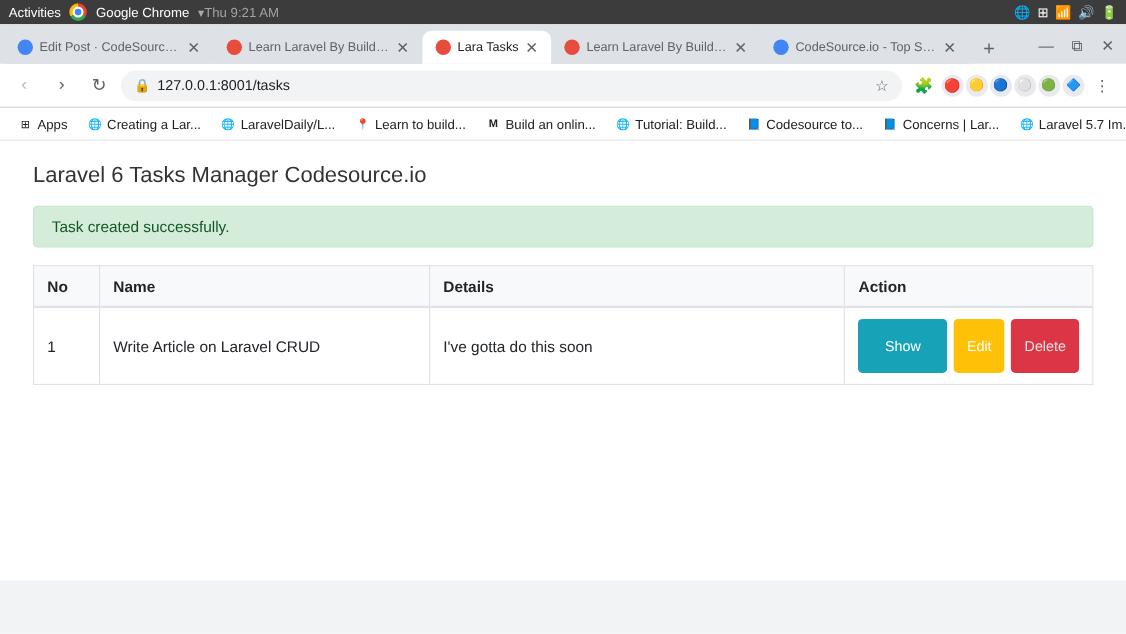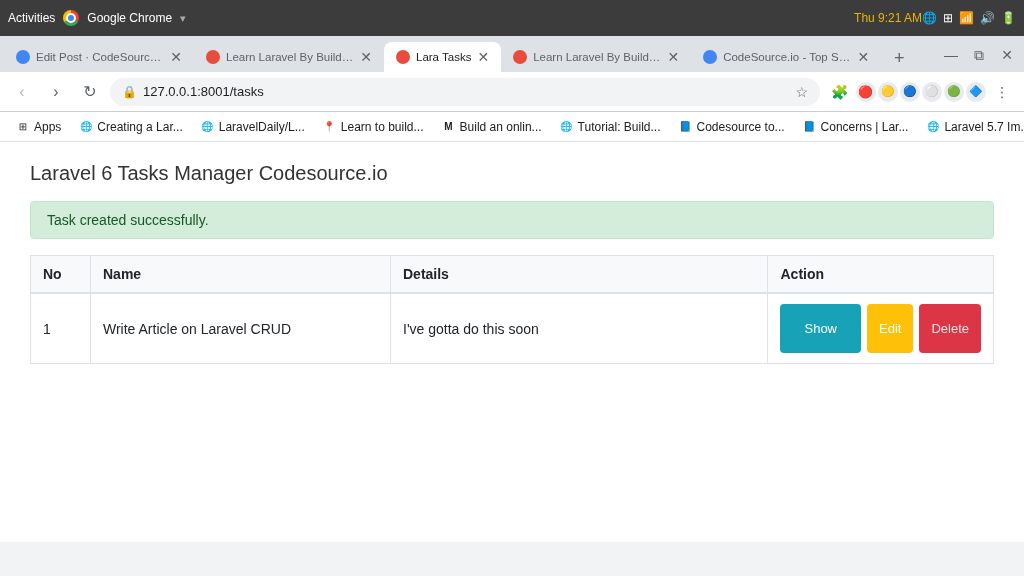--- a/index.html
+++ b/index.html
@@ -1,29 +1,29 @@
 <!DOCTYPE html>
 <html><head>
   <meta charset="utf-8">
   <style>
     * { margin: 0; padding: 0; box-sizing: border-box; }
     body { font-family: 'Arial', sans-serif; font-size: 13px; background: #f1f3f4; overflow: hidden; }
 
     
     .title-bar {
-      height: 36px;
+      height: 22px;
       background: #3c3c3c;
       display: flex;
       align-items: center;
       padding: 0 8px;
       color: #fff;
       font-size: 12px;
     }
     .title-bar-left { display: flex; align-items: center; gap: 8px; }
-    .title-bar-center { flex: 1; text-align: right; font-size: 12px; color: #eab308; }
+    .title-bar-center { flex: 1; text-align: left; font-size: 12px; color: #a3a3a3; }
     .title-bar-right { display: flex; align-items: center; gap: 6px; }
     .activities-btn { color: #fff; font-size: 12px; cursor: pointer; }
     .chrome-icon { width: 16px; height: 16px; border-radius: 50%; background: conic-gradient(#ea4335 0deg 120deg, #34a853 120deg 240deg, #fbbc05 240deg 360deg); position: relative; }
     .chrome-icon::after { content: ''; position: absolute; top: 50%; left: 50%; transform: translate(-50%, -50%); width: 6px; height: 6px; border-radius: 50%; background: #4285f4; border: 2px solid #fff; }
 
     
     .tabs-bar {
       display: flex;
       align-items: flex-end;
       height: 36px;

